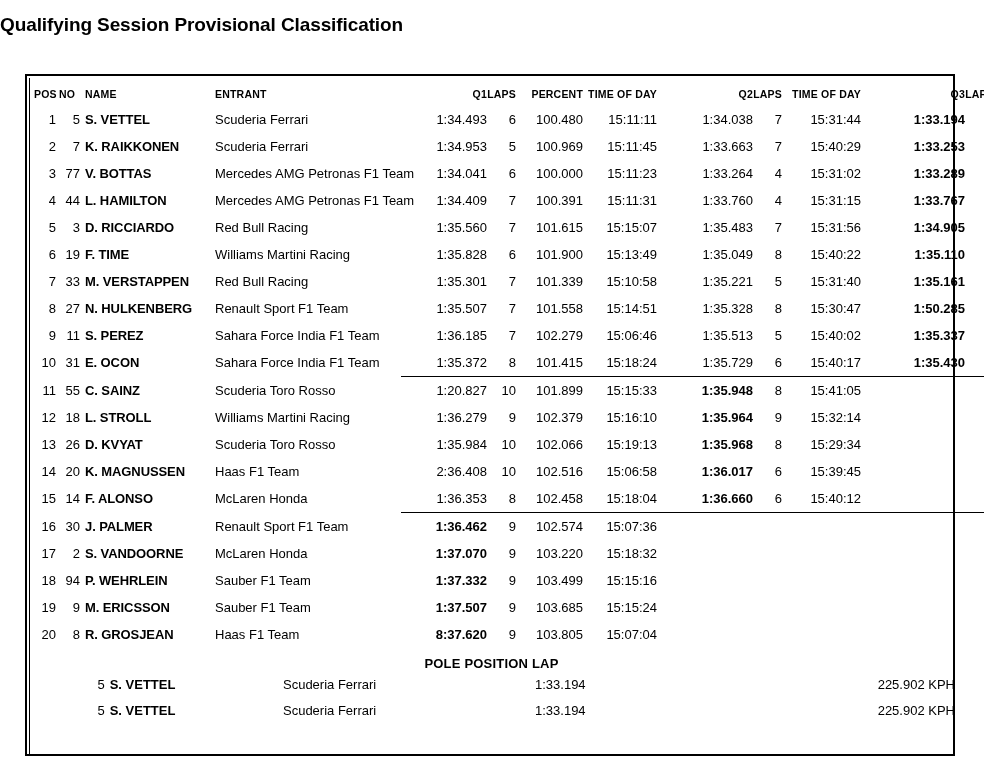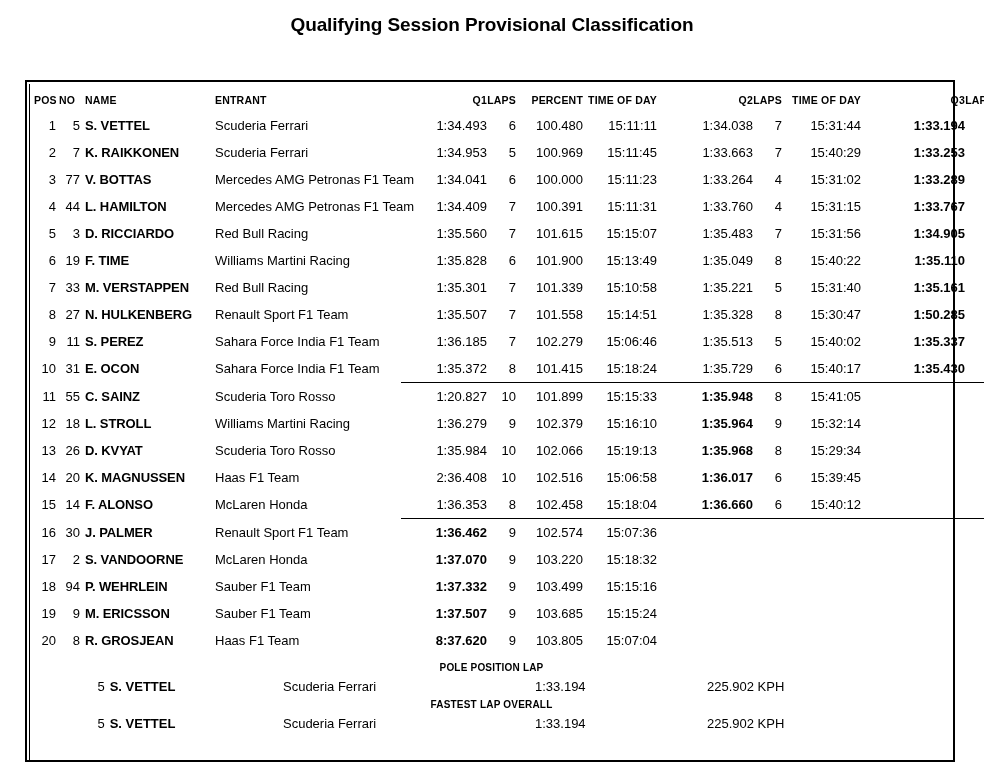--- a/index.html
+++ b/index.html
@@ -9,33 +9,33 @@
   }
   body {
     width: 984px;
     height: 770px;
     font-family: "Liberation Sans", sans-serif;
     color: #000000;
     overflow: hidden;
   }
 
   #page-title {
-    text-align: center;
+    text-align: left;
     font-size: 19px;
     font-weight: bold;
     letter-spacing: -0.1px;
     padding-top: 13px;
     padding-bottom: 0;
     line-height: 24px;
   }
 
   #sheet {
     position: absolute;
     left: 25px;
-    top: 80px;
+    top: 74px;
     width: 930px;
     height: 682px;
     border: 2.5px solid #000;
     box-sizing: border-box;
     background: #fff;
   }
   #sheet-inner {
     position: absolute;
     left: 2px;
     top: 2px;
@@ -87,21 +87,21 @@
   th.c-ent  { font-size: 10.5px; letter-spacing: 0.2px; font-weight: bold; }
 
   .bold { font-weight: bold; }
 
   
   tr.cut-q3 td.sep3 { border-bottom: 1.6px solid #000; }
   tr.cut-q2 td.sep2 { border-bottom: 1.6px solid #000; }
 
   
   .footer-label {
-    font-size: 10px;
+    font-size: 13px;
     font-weight: bold;
     letter-spacing: 0.2px;
     text-align: center;
   }
   table.footer {
     border-collapse: collapse;
     width: 924px;
     table-layout: fixed;
     margin-left: 1px;
   }
@@ -109,21 +109,21 @@
     font-size: 13px;
     padding: 0;
     height: 26px;
     white-space: nowrap;
     vertical-align: middle;
   }
   .f-no   { width: 54px;  text-align: right; padding-right: 5px !important; }
   .f-name { width: 130px; text-align: left; font-weight: bold; font-size: 13.5px; }
   .f-ent  { width: 186px; text-align: left; font-size: 11.5px; }
   .f-time { width: 110px; text-align: left; padding-left: 4px !important; }
-  .f-speed{ width: 180px; text-align: left; padding-left: 24px !important; }
+  .f-speed{ width: 180px; text-align: right; padding-left: 24px !important; }
 </style>
 </head>
 <body>
 
 <div id="page-title">Qualifying Session Provisional Classification</div>
 
 <div id="sheet">
   <div id="sheet-inner">
 
     <table class="results">
@@ -536,21 +536,20 @@
           <tr>
         <td class="f-no">5</td>
         <td class="f-name">S. VETTEL</td>
         <td class="f-ent">Scuderia Ferrari</td>
         <td class="f-time">1:33.194</td>
         <td class="f-speed">225.902 KPH</td>
       </tr>
     </tbody>
       </table>
 
-    <div class="footer-label">FASTEST LAP OVERALL</div>
     <table class="footer">
       <tbody>
           <tr>
         <td class="f-no">5</td>
         <td class="f-name">S. VETTEL</td>
         <td class="f-ent">Scuderia Ferrari</td>
         <td class="f-time">1:33.194</td>
         <td class="f-speed">225.902 KPH</td>
       </tr>
     </tbody>

